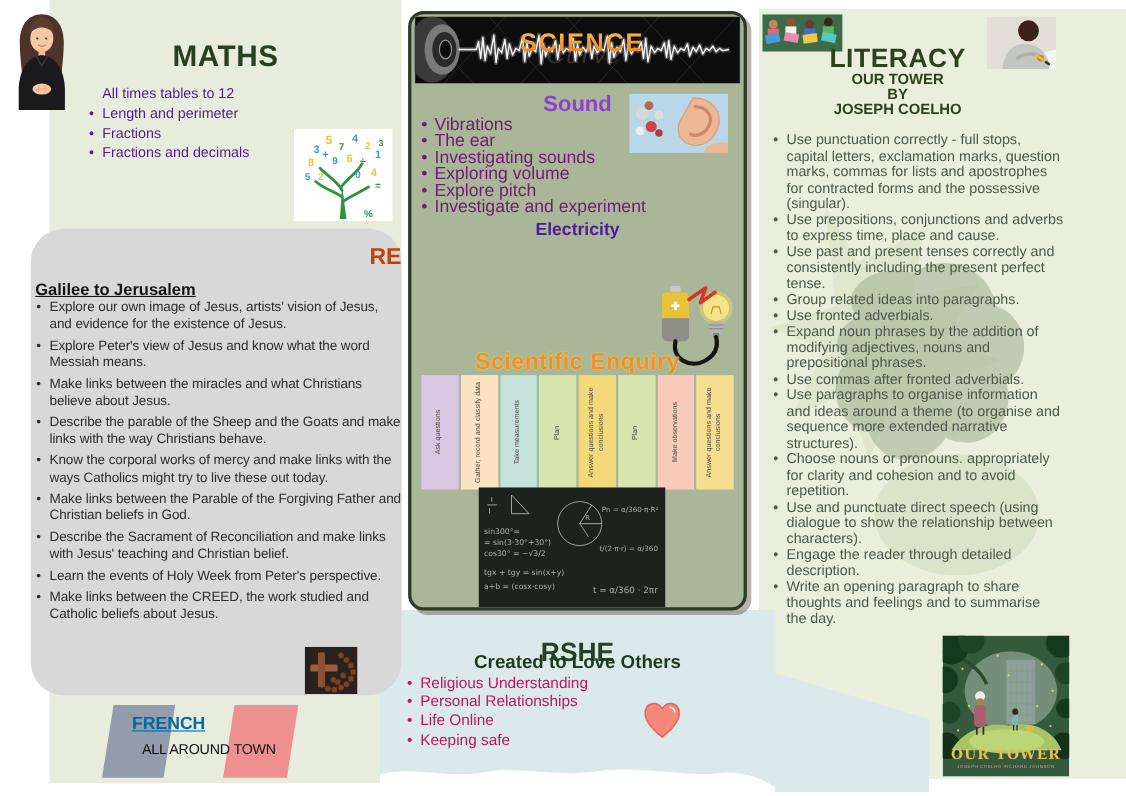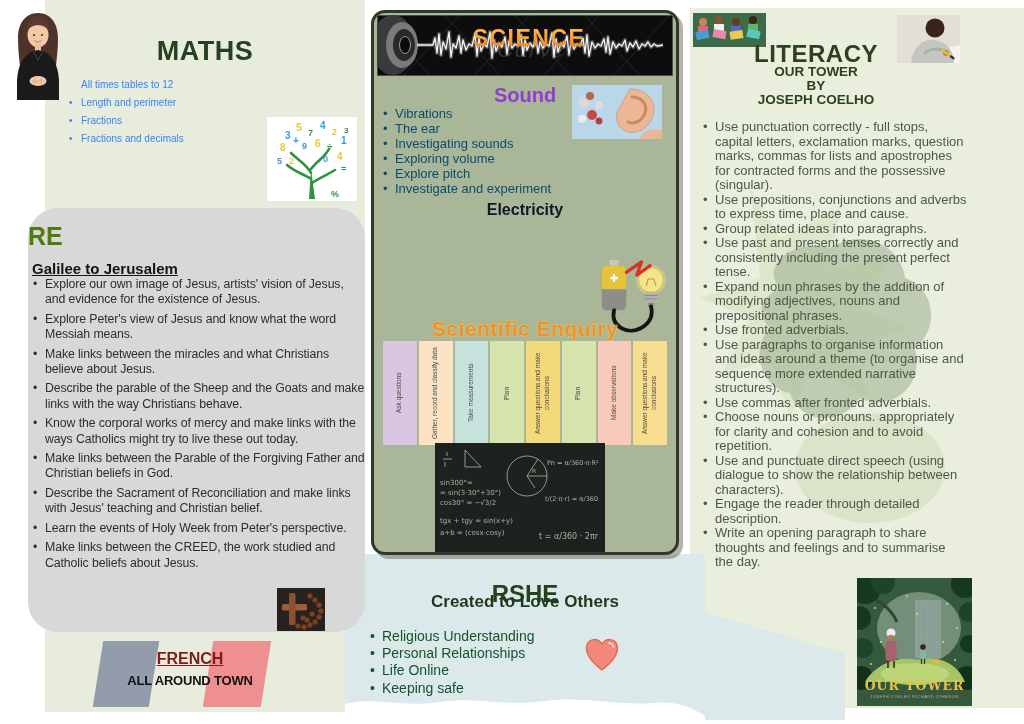--- a/index.html
+++ b/index.html
@@ -4,69 +4,69 @@
 <style>
   html,body{margin:0;padding:0;}
   body{font-family:"Liberation Sans",sans-serif;background:#fff;}
   #page{position:relative;width:1024px;height:724px;background:#ffffff;overflow:hidden;}
 
   
   .left-panel{position:absolute;left:45px;top:0;width:320px;height:712px;background:#e7ecdc;z-index:0;}
   .avatar{position:absolute;left:8px;top:10px;width:60px;height:90px;z-index:2;}
   .maths-title{position:absolute;left:60px;top:36px;width:290px;text-align:center;
     font-size:27px;font-weight:800;letter-spacing:.5px;color:#27401f;z-index:2;}
-  .maths-block{position:absolute;left:64px;top:76px;width:250px;font-size:10px;line-height:18px;color:#3b82f6;z-index:2;}
+  .maths-block{position:absolute;left:76px;top:76px;width:250px;font-size:13px;line-height:18px;color:#4c1d95;z-index:2;}
   .maths-intro{padding-left:17px;}
   ul.blist{list-style:none;margin:0;padding:0 0 0 17px;}
   ul.blist li{position:relative;}
   ul.blist li::before{content:"•";position:absolute;left:-12px;}
   .tree-img{position:absolute;left:267px;top:117px;width:90px;height:84px;z-index:2;}
 
   .re-panel{position:absolute;left:28px;top:208px;width:337px;height:424px;background:#d8d8d8;border-radius:30px;z-index:4;}
-  .re-title{margin:14px 0 0;text-align:left;font-size:25px;font-weight:800;color:#4d7c0f;}
+  .re-title{margin:14px 0 0;text-align:right;font-size:21px;font-weight:800;color:#c2410c;}
   .re-subtitle{margin:9px 4px 0;font-size:15px;font-weight:700;text-decoration:underline;color:#141414;}
   .re-list{margin:8px 8px 0 16px;padding:0 0 0 14px;font-size:12.3px;line-height:15.4px;color:#2d2d2d;letter-spacing:-.1px;}
   .re-list li{margin-bottom:4px;}
   .rosary-img{position:absolute;right:40px;bottom:1px;width:48px;height:43px;}
 
   .flag{position:absolute;top:641px;height:66px;transform:skewX(-9deg);z-index:1;}
   .flag-left{left:98px;width:56px;background:#929cab;}
   .flag-right{left:208px;width:58px;background:#ee9090;}
-  .french-title{position:absolute;left:120px;top:650px;width:140px;text-align:center;
-    font-size:16px;font-weight:800;text-decoration:underline;color:#7f1d1d;z-index:2;}
+  .french-title{position:absolute;left:120px;top:650px;width:140px;
+    font-size:16px;font-weight:800;text-decoration:underline;color:#0369a1;z-index:2;}
   .french-sub{position:absolute;left:100px;top:673px;width:180px;text-align:center;
-    font-size:13px;font-weight:700;color:#111;z-index:2;letter-spacing:-.2px;}
+    font-size:13px;font-weight:400;color:#111;z-index:2;letter-spacing:-.2px;}
 
   
   .science-panel{position:absolute;left:371px;top:10px;width:308px;height:545px;box-sizing:border-box;
     background:#a9b697;border:3px solid #2c3a26;border-radius:14px;z-index:5;
     box-shadow:4px 4px 0 rgba(95,85,75,.45);}
   .banner{position:absolute;left:3px;top:2px;width:296px;height:61px;}
   .sound-title{position:absolute;left:0;top:71px;width:100%;text-align:center;font-size:20px;font-weight:800;color:#8e3fd1;}
-  .sci-list{position:absolute;font-size:13px;line-height:15px;color:#0c4a6e;padding-left:14px;margin:0;}
+  .sci-list{position:absolute;font-size:16px;line-height:15px;color:#701a75;padding-left:14px;margin:0;}
   .sound-list{left:4px;top:93px;width:200px;}
   .ear-img{position:absolute;left:198px;top:72px;width:90px;height:54px;}
-  .elec-title{position:absolute;left:0;top:188px;width:100%;text-align:center;font-size:16px;font-weight:800;color:#0f172a;}
+  .elec-title{position:absolute;left:0;top:188px;width:100%;text-align:center;font-size:16px;font-weight:800;color:#4c1d95;}
   .elec-list{left:4px;top:208px;width:215px;}
   .circuit-img{position:absolute;left:223px;top:239px;width:72px;height:88px;}
   .enquiry-title{position:absolute;left:0;top:304px;width:100%;text-align:center;font-size:21px;font-weight:800;
     color:#ef9033;letter-spacing:.5px;text-shadow:0 0 2px #ffe04d;}
   .enquiry-cols{position:absolute;left:9px;top:328px;width:284px;height:104px;display:flex;gap:2px;}
   .enq-col{flex:1;display:flex;align-items:center;justify-content:center;}
   .enq-col span{writing-mode:vertical-rl;transform:rotate(180deg);height:96px;
     font-size:6.5px;line-height:1.35;color:#4a4a40;text-align:center;}
   .chalkboard-img{position:absolute;left:61px;top:430px;width:170px;height:109px;}
 
   
   .rshe-panel{position:absolute;left:345px;top:554px;width:500px;height:166px;background:#dbe9eb;z-index:3;
     clip-path:polygon(0 0,72% 0,72% 35%,100% 60%,100% 100%,0 100%);}
   .rshe-title{position:absolute;left:0;top:6px;width:360px;text-align:center;font-size:24px;font-weight:800;color:#27401f;margin-top:20px;}
   .rshe-sub{position:absolute;left:0;top:38px;width:360px;text-align:center;font-size:17px;font-weight:800;color:#1e3a1c;}
-  .rshe-list{position:absolute;left:20px;top:74px;width:240px;padding-left:15px;margin:0;
-    font-size:14px;line-height:17.2px;color:#14532d;}
+  .rshe-list{position:absolute;left:20px;top:58px;width:240px;padding-left:15px;margin:0;
+    font-size:14px;line-height:17.2px;color:#be185d;}
   .heart-icon{position:absolute;left:238px;top:80px;width:38px;height:40px;}
   .torn{position:absolute;left:0;bottom:0;width:360px;height:26px;}
 
   
   .literacy-panel{position:absolute;left:690px;top:8px;width:362px;height:700px;background:#e9eedd;z-index:1;}
   .kids-img{position:absolute;left:3px;top:5px;width:73px;height:34px;z-index:2;}
   .boy-img{position:absolute;left:207px;top:7px;width:63px;height:48px;z-index:2;}
   .lit-titles{position:absolute;left:26px;top:35px;width:200px;text-align:center;color:#2c421f;z-index:2;}
   .lit-h1{font-size:24px;font-weight:800;line-height:22px;letter-spacing:.5px;}
   .lit-h2{font-size:13.5px;font-weight:800;line-height:14px;}
@@ -339,26 +339,26 @@
     <div class="lit-titles">
       <div class="lit-h1">LITERACY</div>
       <div class="lit-h2">OUR TOWER</div>
       <div class="lit-h2">BY</div>
       <div class="lit-h2">JOSEPH COELHO</div>
     </div>
 
     <ul class="blist lit-list">
         <li>Use punctuation correctly - full stops, capital letters, exclamation marks, question marks, commas for lists and apostrophes for contracted forms and the possessive (singular).</li>
         <li>Use prepositions, conjunctions and adverbs to express time, place and cause.</li>
+        <li>Use past and present tenses correctly and consistently including the present perfect tense.</li>
         <li>Group related ideas into paragraphs.</li>
-        <li>Use past and present tenses correctly and consistently including the present perfect tense.</li>
+        <li>Use fronted adverbials.</li>
         <li>Expand noun phrases by the addition of modifying adjectives, nouns and prepositional phrases.</li>
-        <li>Use fronted adverbials.</li>
+        <li>Use commas after fronted adverbials.</li>
         <li>Use paragraphs to organise information and ideas around a theme (to organise and sequence more extended narrative structures).</li>
-        <li>Use commas after fronted adverbials.</li>
         <li>Choose nouns or pronouns. appropriately for clarity and cohesion and to avoid repetition.</li>
         <li>Use and punctuate direct speech (using dialogue to show the relationship between characters).</li>
         <li>Engage the reader through detailed description.</li>
         <li>Write an opening paragraph to share thoughts and feelings and to summarise the day.</li>
       </ul>
 
     <svg class="book-img" viewBox="0 0 115 128">
       <rect width="115" height="128" fill="#35593c"></rect>
       <ellipse cx="62" cy="50" rx="42" ry="36" fill="#a8bcab" opacity=".55"></ellipse>
       <rect x="58" y="22" width="26" height="58" fill="#93a49e" opacity=".85"></rect>

